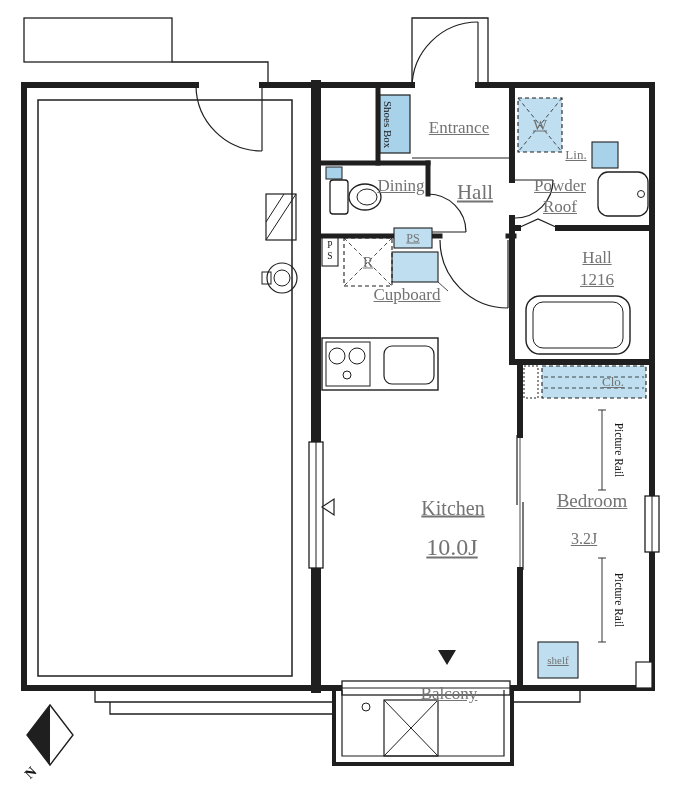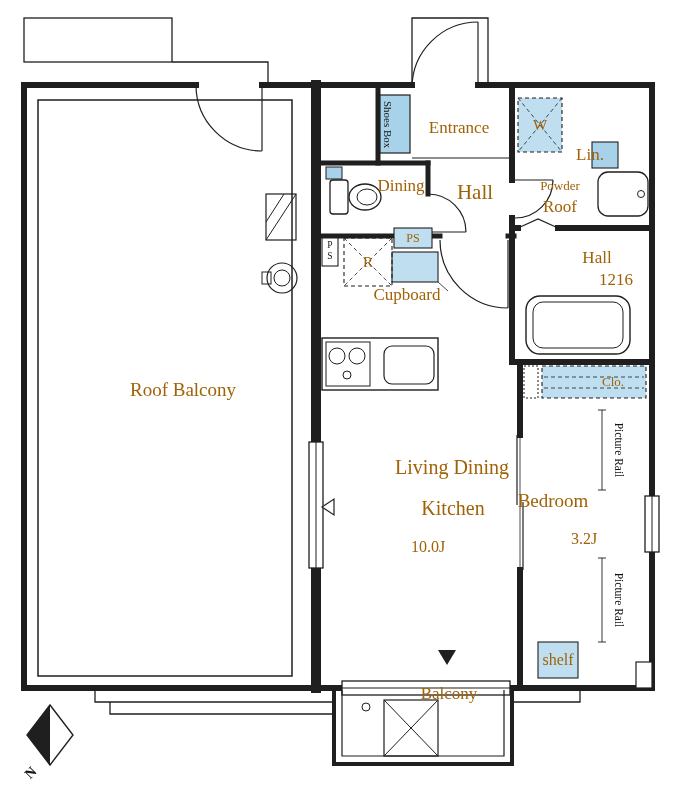--- a/index.html
+++ b/index.html
@@ -1,19 +1,19 @@
 <!DOCTYPE html>
 <html><head>
 <meta charset="utf-8">
 <style>
   html,body{margin:0;padding:0;background:#ffffff;}
   #stage{position:relative;width:677px;height:800px;background:#fff;overflow:hidden;
          font-family:"Liberation Serif","DejaVu Serif",serif;color:#141414;}
   #drawing{position:absolute;left:0;top:0;}
-  .lbl{position:absolute;transform:translate(-50%,-50%);white-space:nowrap;color:#a16207;}
+  .lbl{position:absolute;transform:translate(-50%,-50%);white-space:nowrap;color:#737373;text-decoration:underline;}
   .vlbl{position:absolute;writing-mode:vertical-lr;text-orientation:mixed;color:#141414;}
   .vcenter{transform:translate(-50%,-50%);white-space:nowrap;}
   .upright{text-orientation:upright;letter-spacing:1px;}
   .rot-n{position:absolute;transform:translate(-50%,-50%) rotate(-45deg);font-weight:bold;}
   .shoes{left:381px;top:97px;height:56px;width:30px;font-size:11px;line-height:13px;text-align:center;}
 </style>
 </head>
 <body>
 
 <div id="stage">
@@ -143,42 +143,40 @@
     <polygon points="438,650 456,650 447,665" fill="#1f1f1f"></polygon>
     <polygon points="334,499 334,515 322,507" fill="#fff" stroke="#1f1f1f" stroke-width="1.2"></polygon>
   </g>
 
   <g>
     <polygon points="50,705 73,735 50,765 27,735" fill="#fff" stroke="#1f1f1f" stroke-width="1.4"></polygon>
     <polygon points="50,705 27,735 50,765" fill="#1f1f1f"></polygon>
   </g>
 </svg>
 
-<div class="lbl" style="left:183px;top:390px;font-size:19px">Roof Balcony</div>
 <div class="lbl" style="left:459px;top:128px;font-size:17px">Entrance</div>
 <div class="lbl" style="left:401px;top:186px;font-size:17px">Dining</div>
 <div class="lbl" style="left:475px;top:192px;font-size:21px">Hall</div>
-<div class="lbl" style="left:560px;top:186px;font-size:13px">Powder</div>
+<div class="lbl" style="left:560px;top:186px;font-size:17px">Powder</div>
 <div class="lbl" style="left:560px;top:207px;font-size:17px">Roof</div>
 <div class="lbl" style="left:597px;top:258px;font-size:17px">Hall</div>
-<div class="lbl" style="left:616px;top:280px;font-size:17px">1216</div>
-<div class="lbl" style="left:452px;top:467px;font-size:20px">Living Dining</div>
+<div class="lbl" style="left:597px;top:280px;font-size:17px">1216</div>
 <div class="lbl" style="left:453px;top:508px;font-size:20px">Kitchen</div>
-<div class="lbl" style="left:428px;top:547px;font-size:16px">10.0J</div>
-<div class="lbl" style="left:553px;top:501px;font-size:19px">Bedroom</div>
+<div class="lbl" style="left:452px;top:547px;font-size:24px">10.0J</div>
+<div class="lbl" style="left:592px;top:501px;font-size:19px">Bedroom</div>
 <div class="lbl" style="left:584px;top:539px;font-size:16px">3.2J</div>
 <div class="lbl" style="left:449px;top:694px;font-size:17px">Balcony</div>
 
 <div class="vlbl shoes">Shoes Box</div>
 <div class="lbl" style="left:540px;top:125px;font-size:15px">W</div>
-<div class="lbl" style="left:590px;top:155px;font-size:17px">Lin.</div>
+<div class="lbl" style="left:576px;top:155px;font-size:13px">Lin.</div>
 <div class="vlbl vcenter upright" style="left:330px;top:251px;font-size:9.5px">PS</div>
 <div class="lbl" style="left:413px;top:238px;font-size:12px">PS</div>
 <div class="lbl" style="left:368px;top:262px;font-size:15px">R</div>
 <div class="lbl" style="left:407px;top:295px;font-size:17px">Cupboard</div>
 <div class="lbl" style="left:613px;top:382px;font-size:13px">Clo.</div>
 <div class="vlbl vcenter" style="left:619px;top:450px;font-size:11.5px">Picture Rail</div>
 <div class="vlbl vcenter" style="left:619px;top:600px;font-size:11.5px">Picture Rail</div>
-<div class="lbl" style="left:558px;top:660px;font-size:16px">shelf</div>
+<div class="lbl" style="left:558px;top:660px;font-size:11px">shelf</div>
 
 <div class="rot-n" style="left:31px;top:773px;font-size:14px">N</div>
 
 </div>
 
 </body></html>

